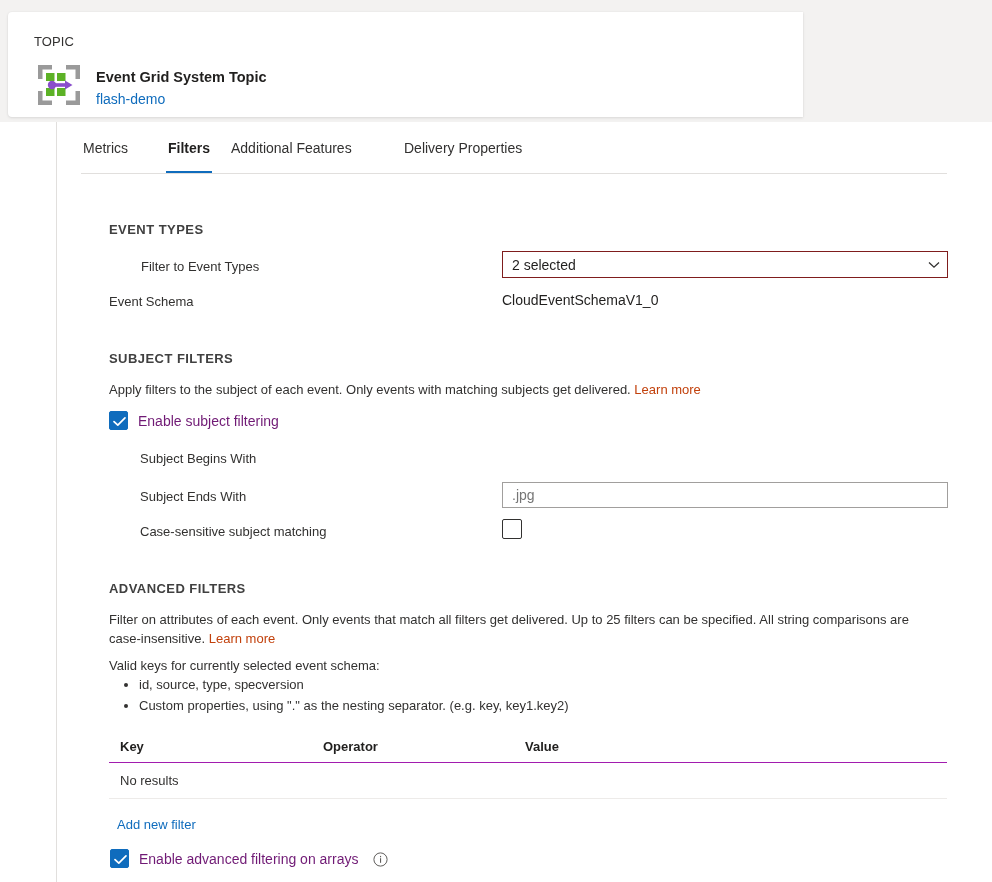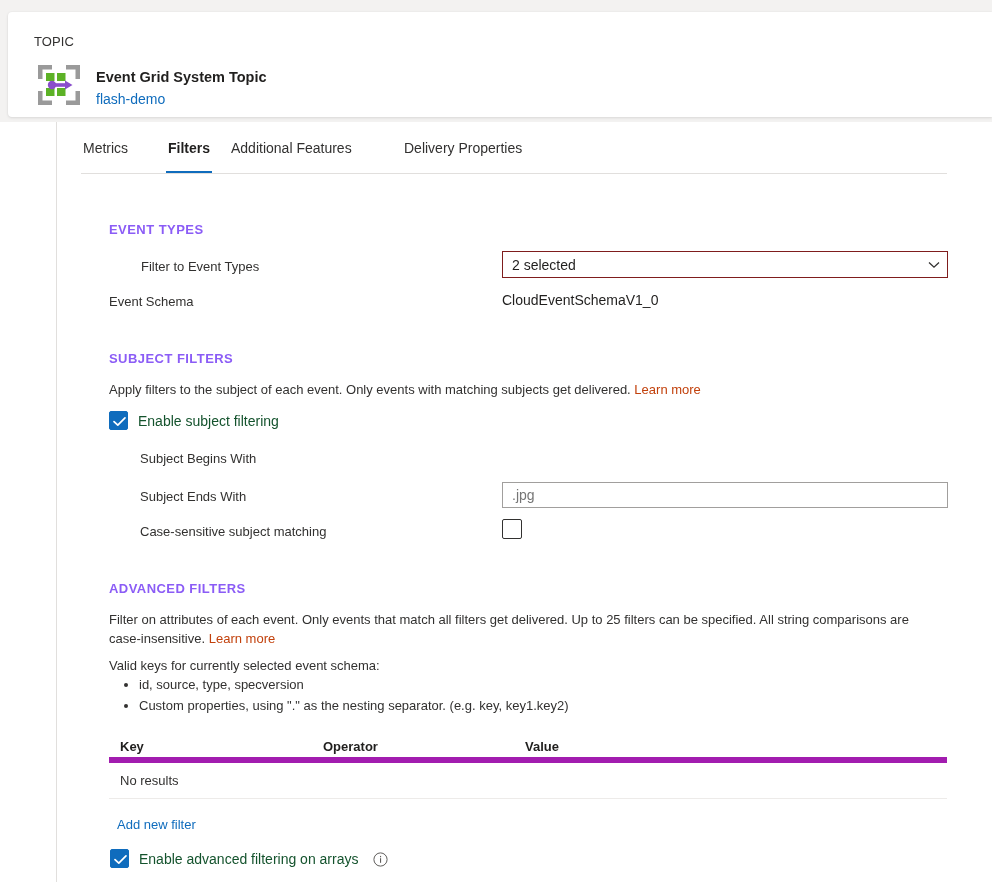--- a/index.html
+++ b/index.html
@@ -14,21 +14,21 @@
     position: relative;
     width: 992px; height: 882px;
     background: #f3f2f1;
     overflow: hidden;
   }
 
   
   .header-card {
     position: absolute;
     left: 8px; top: 12px;
-    width: 984px; height: 105px;
+    width: 795px; height: 105px;
     background: #ffffff;
     border-radius: 4px 0 0 4px;
     box-shadow: 0 1px 3px rgba(0,0,0,0.10), 0 0 2px rgba(0,0,0,0.06);
   }
   .topic-kicker {
     position: absolute;
     left: 26px; top: 22px;
     font-size: 13px;
     color: #323130;
     letter-spacing: 0.1px;
@@ -93,21 +93,21 @@
     left: 0; right: 0; bottom: 0;
     height: 2px;
     background: #0f6cbd;
   }
 
   
   .sec-head {
     position: absolute;
     font-size: 13px;
     font-weight: bold;
-    color: #8b5cf6;
+    color: #404040;
     letter-spacing: 0.45px;
   }
   .desc {
     position: absolute;
     font-size: 13px;
     color: #323130;
     line-height: 19px;
   }
   .link {
     color: #c2410c;
@@ -168,21 +168,21 @@
     border: 1px solid #0f6cbd;
   }
   .cbox.off {
     background: #fff;
     border: 1.5px solid #323130;
     width: 20px; height: 20px;
   }
   .cbox-label {
     position: absolute;
     font-size: 14px;
-    color: #14532d;
+    color: #701a75;
   }
 
   
   .keys-intro { position: absolute; font-size: 13px; color: #323130; }
   ul.keys {
     position: absolute;
     margin: 0;
     padding-left: 22px;
     list-style: disc;
   }
@@ -190,21 +190,21 @@
     font-size: 13px;
     color: #323130;
     line-height: 21px;
   }
 
   
   .tbl { position: absolute; }
   .tbl-head {
     position: relative;
     height: 30px;
-    border-bottom: 6px solid #a21caf;
+    border-bottom: 1px solid #a21caf;
   }
   .th {
     position: absolute;
     top: 6px;
     font-size: 13px;
     font-weight: bold;
     color: #201f1e;
   }
   .tbl-row {
     position: relative;

